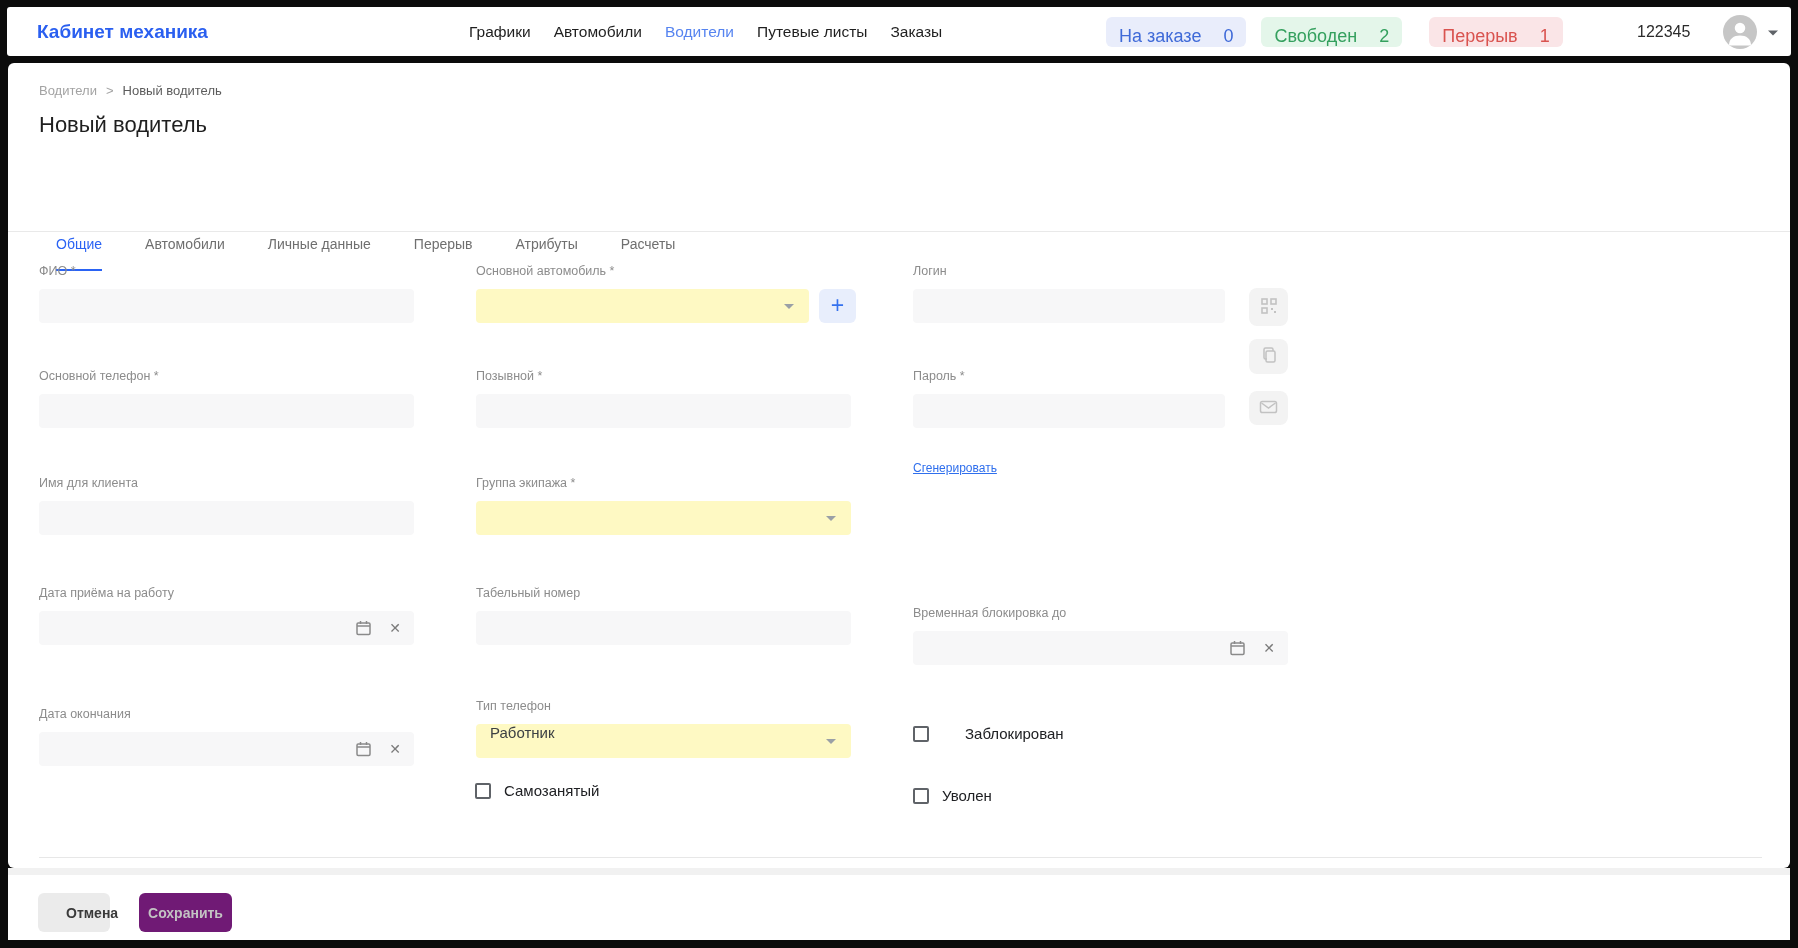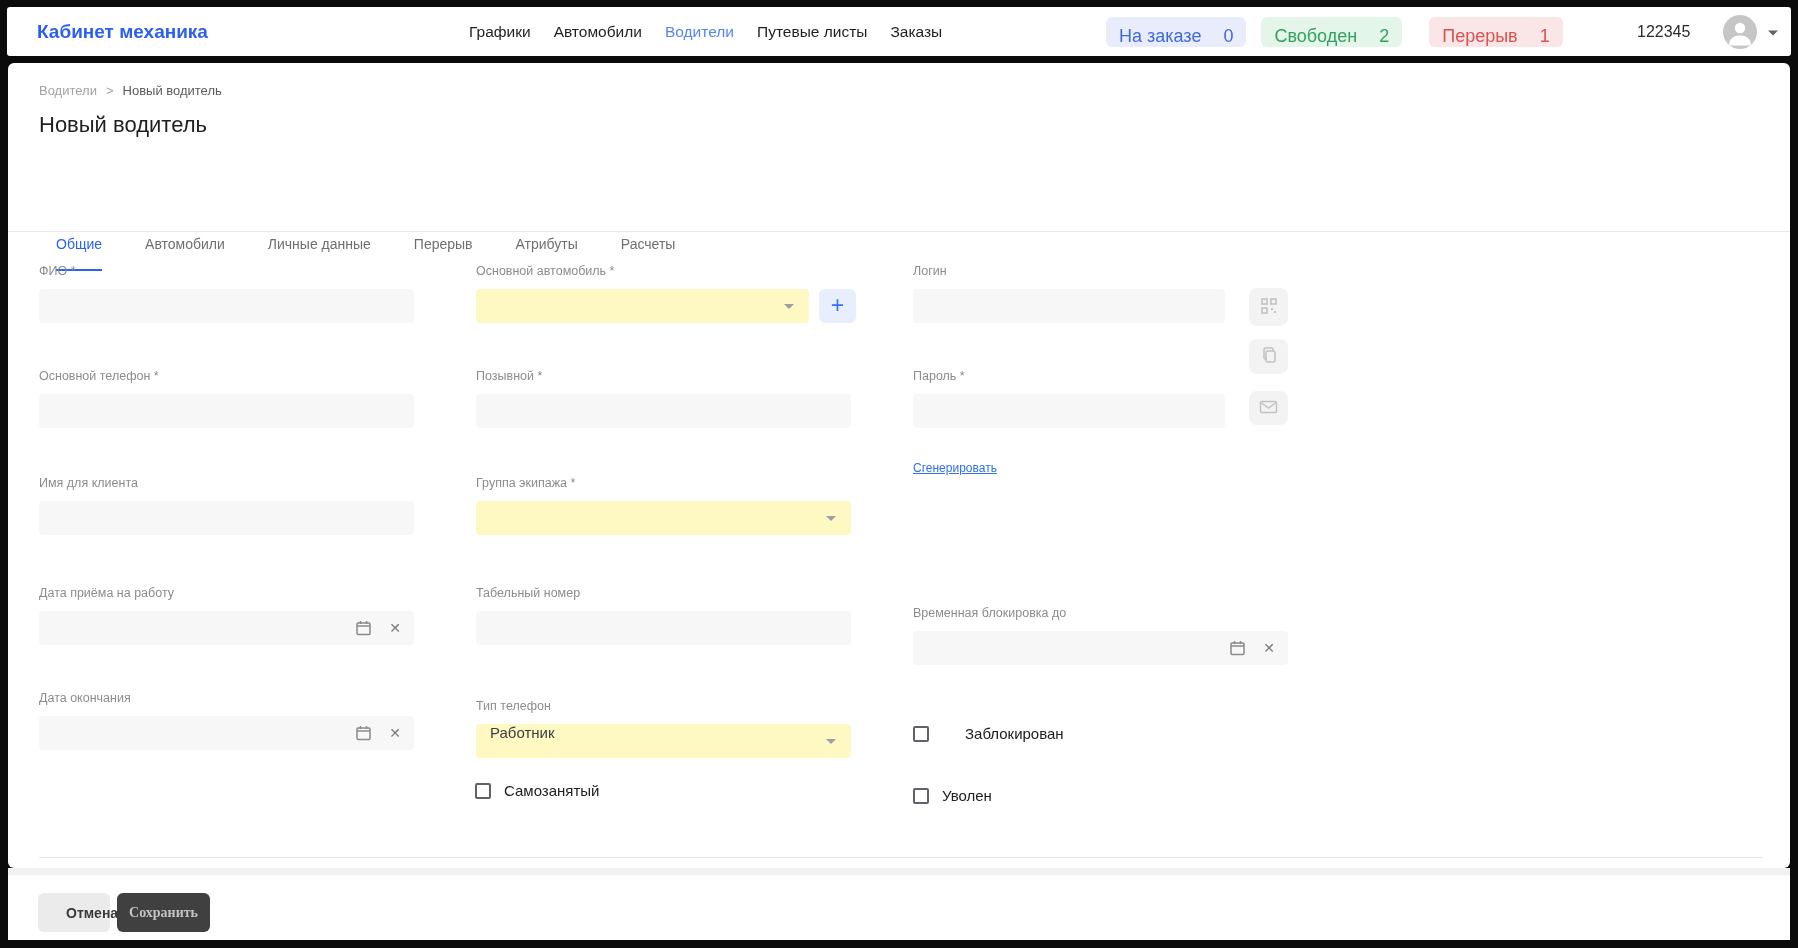--- a/index.html
+++ b/index.html
@@ -51,21 +51,21 @@
   #f-car      { left:468px; top:201px; width:380px; }
   #f-login    { left:905px; top:201px; width:312px; }
   #f-phone    { left:31px;  top:306px; width:375px; }
   #f-callsign { left:468px; top:306px; width:375px; }
   #f-password { left:905px; top:306px; width:312px; }
   #f-client   { left:31px;  top:413px; width:375px; }
   #f-crew     { left:468px; top:413px; width:375px; }
   #f-hire     { left:31px;  top:523px; width:375px; }
   #f-personnel{ left:468px; top:523px; width:375px; }
   #f-block    { left:905px; top:543px; width:375px; }
-  #f-end      { left:31px;  top:628px; width:375px; }
+  #f-end      { left:31px;  top:644px; width:375px; }
   #f-type     { left:468px; top:636px; width:375px; }
 
   #f-car .f-select { width:333px; }
   .plus-btn { position:absolute; left:343px; top:0; width:37px; height:34px; background:#e8eefc; border:none;
       border-radius:6px; color:#3572ee; font-size:23px; line-height:1; cursor:pointer; display:flex;
       align-items:center; justify-content:center; font-family:inherit; padding-bottom:2px; }
 
   .icon-btn { position:absolute; background:#f3f3f3; border:none; border-radius:8px; cursor:pointer;
       display:flex; align-items:center; justify-content:center; }
   #btn-qr   { left:1241px; top:225px; width:39px; height:38px; }
@@ -87,21 +87,21 @@
   .cb-label { font-size:15px; color:#202124; white-space:nowrap; }
 
   .divider { position:absolute; left:31px; right:28px; top:794px; height:1px; background:#e7e7e7; }
 
   
   .gap-strip { position:absolute; top:868px; left:8px; width:1782px; height:7px; background:#f1f1f1; }
   .footer { position:absolute; top:875px; left:8px; width:1782px; height:65px; background:#fff; }
   .btn { position:absolute; top:18px; height:39px; border:none; border-radius:6px; font-family:inherit;
       font-size:14px; font-weight:700; cursor:pointer; }
   .btn-cancel { left:30px; width:72px; background:#ebebeb; color:#3a3a3a;padding-left:28px; }
-  .btn-save { left:109px; width:93px; background:#404040; color:#c3c3c3; cursor:default;font-family:Liberation Serif, serif; }
+  .btn-save { left:131px; width:93px; background:#701a75; color:#c3c3c3; cursor:default; }
 </style>
 </head>
 <body>
 
 <div class="header">
   <div class="logo">Кабинет механика</div>
   <div class="nav">
     <div class="nav-item">Графики</div>
     <div class="nav-item">Автомобили</div>
     <div class="nav-item active">Водители</div>

